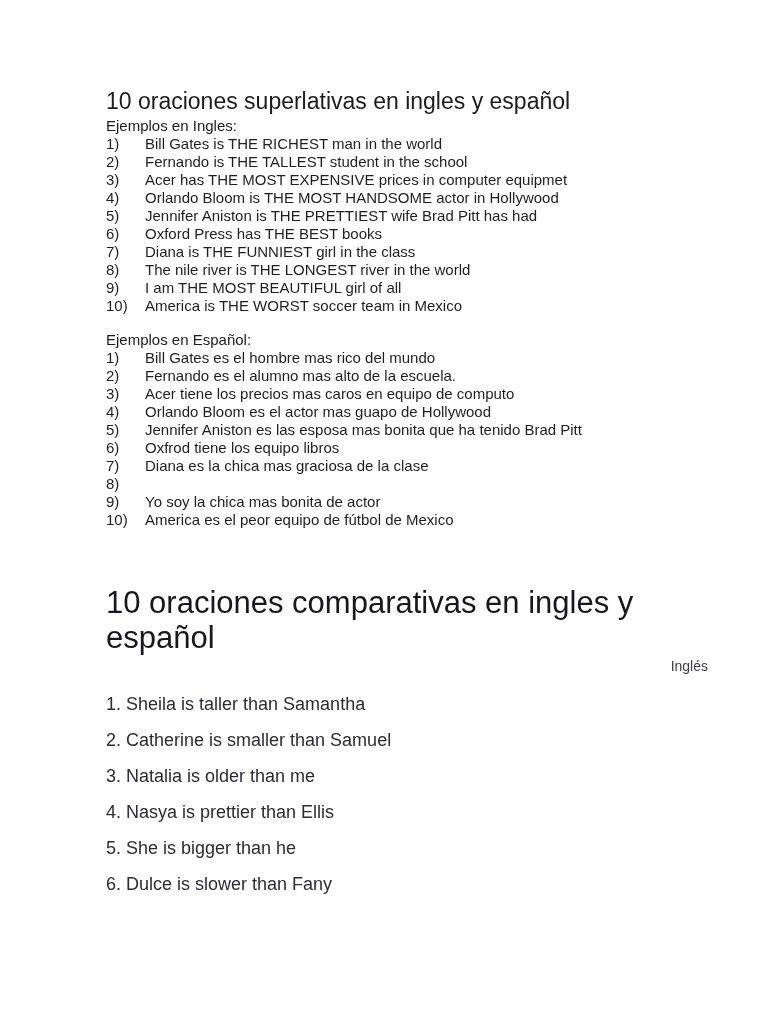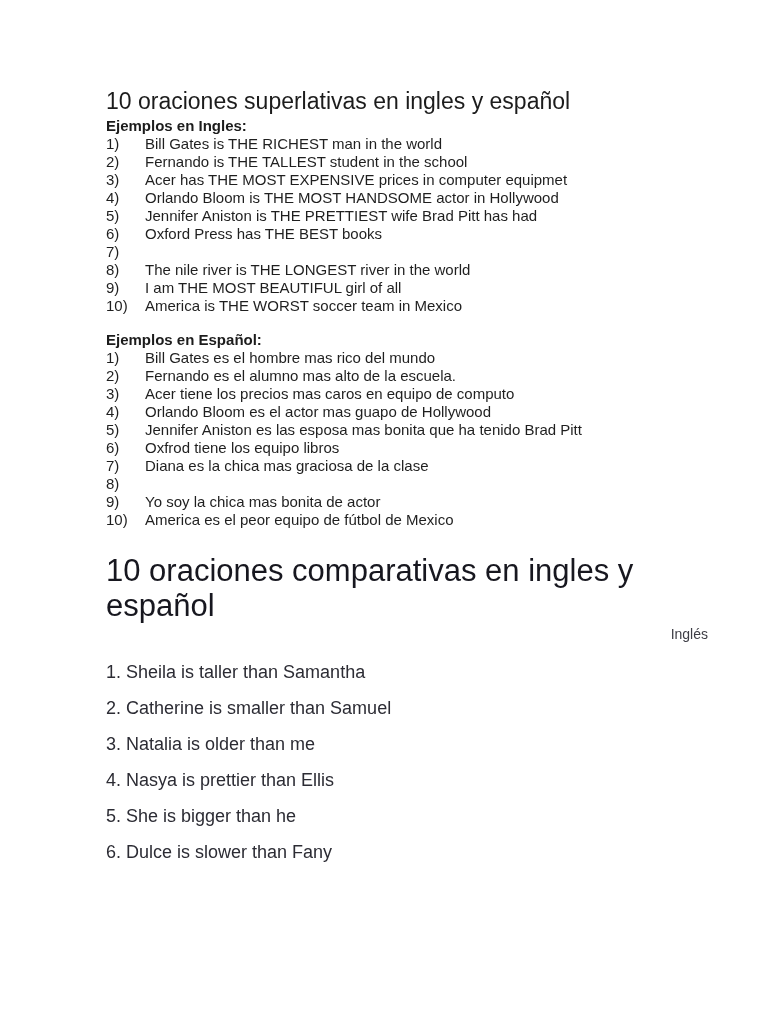--- a/index.html
+++ b/index.html
@@ -24,38 +24,38 @@
     line-height: 26px;
     font-weight: 400;
     color: #1c1c1c;
     letter-spacing: 0;
     margin-bottom: 3px;
     white-space: nowrap;
   }
   .list-label {
     font-size: 15px;
     line-height: 18px;
-    font-weight: 700;
+    font-weight: 400;
     color: #1c1c1c;
   }
   .num-list { }
   .li {
     display: flex;
     font-size: 15px;
     line-height: 18px;
     color: #1f1f1f;
     white-space: nowrap;
   }
   .li .num {
     width: 39px;
     flex-shrink: 0;
   }
   .spanish-block { margin-top: 16px; }
   .big-heading {
-    margin-top: 24px;
+    margin-top: 56px;
     font-size: 31px;
     line-height: 35px;
     font-weight: 400;
     color: #17171f;
     max-width: 560px;
   }
   .subtitle {
     margin-top: 3px;
     font-size: 14px;
     line-height: 17px;
@@ -100,20 +100,21 @@
       <div class="li">
           <span class="num">5)</span>
           <span class="txt">Jennifer Aniston is THE PRETTIEST wife Brad Pitt has had</span>
         </div>
       <div class="li">
           <span class="num">6)</span>
           <span class="txt">Oxford Press has THE BEST books</span>
         </div>
       <div class="li">
           <span class="num">7)</span>
+          <span class="txt">Diana is THE FUNNIEST girl in the class</span>
         </div>
       <div class="li">
           <span class="num">8)</span>
           <span class="txt">The nile river is THE LONGEST river in the world</span>
         </div>
       <div class="li">
           <span class="num">9)</span>
           <span class="txt">I am THE MOST BEAUTIFUL girl of all</span>
         </div>
       <div class="li">

